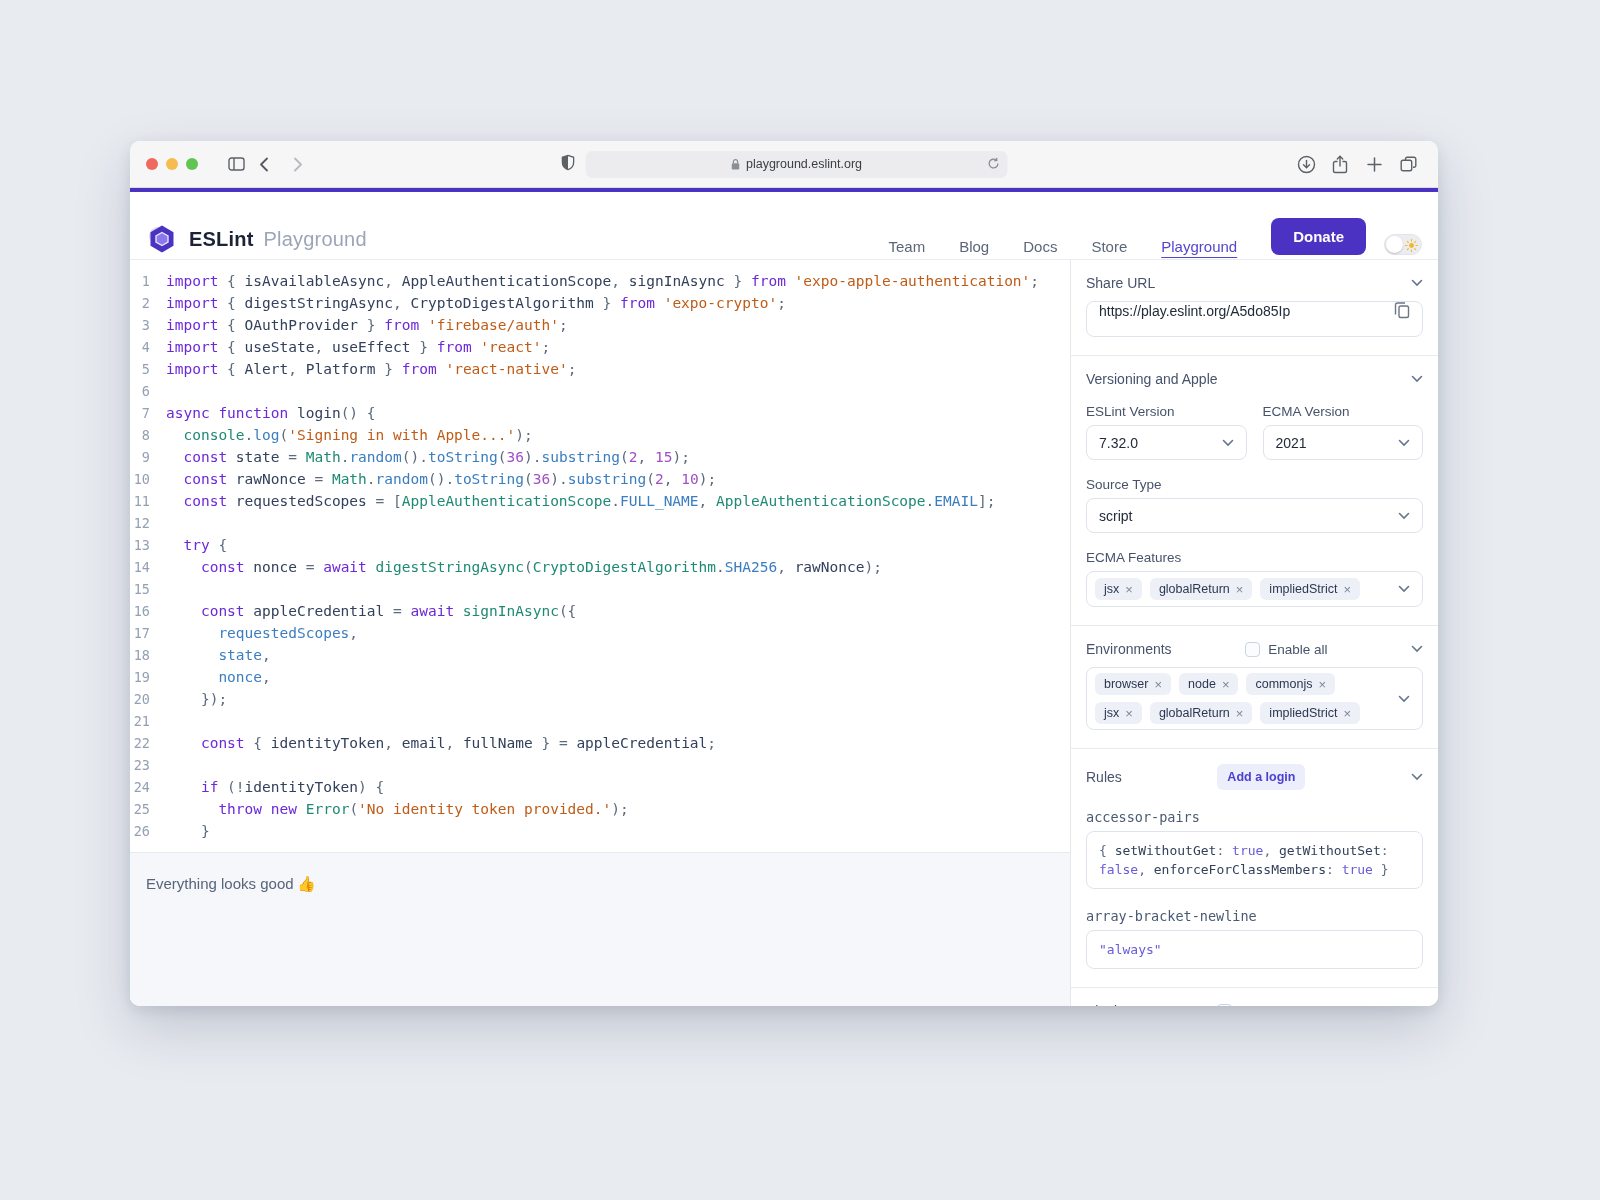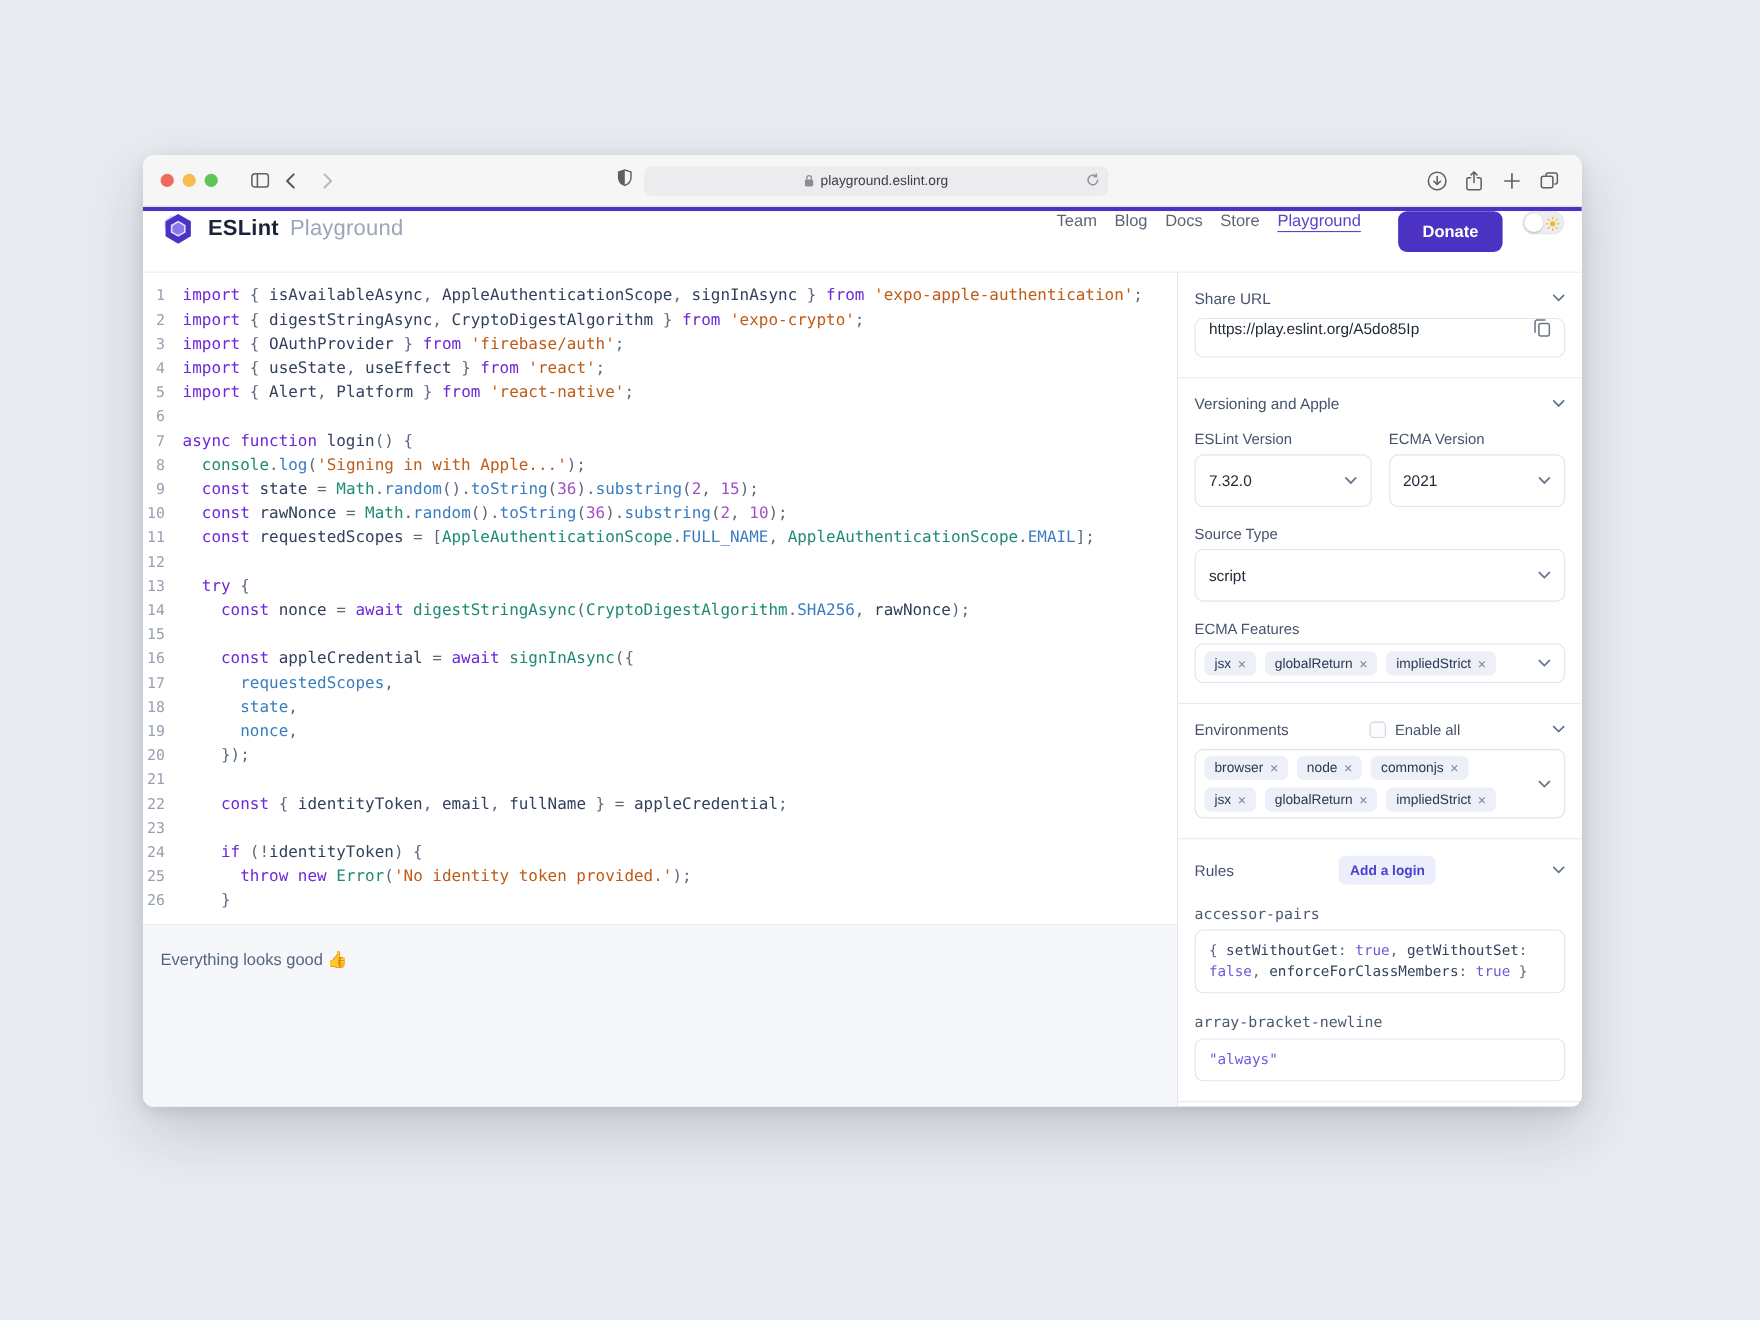--- a/index.html
+++ b/index.html
@@ -22,26 +22,26 @@
   .nav-arrows { display:flex; gap:6px; margin-right:8px; }
   .urlwrap { position:absolute; left:50%; transform:translateX(-50%); display:flex; align-items:center; gap:10px; }
   .urlbar { width:422px; height:27px; background:#ececee; border-radius:7px;
     display:flex; align-items:center; justify-content:center; position:relative;
     font-size:12.5px; color:#3c4043; gap:5px; }
   .urlbar .reload { position:absolute; right:7px; top:5px; }
   .chrome-right { margin-left:auto; display:flex; gap:6px; }
 
   
   .accent { height:4px; background:#4b32c3; flex:0 0 auto; }
-  .site-header { height:56px; background:#fff; border-bottom:1px solid #e8ebf0;
-    display:flex; align-items:flex-start; padding:0 16px 4px 15px; flex:0 0 auto; }
+  .site-header { height:68px; background:#fff; border-bottom:1px solid #e8ebf0;
+    display:flex; align-items:flex-end; padding:0 16px 4px 15px; flex:0 0 auto; }
   .brand { display:flex; align-items:center; gap:10px; }
   .brand-bold { font-size:20px; font-weight:bold; color:#1b2337; letter-spacing:.2px; }
   .brand-light { font-size:20px; color:#9ba5b7; letter-spacing:.2px; }
-  .nav { margin-left:auto; display:flex; align-items:center; gap:16px; }
+  .nav { margin-left:auto; display:flex; align-items:center; gap:34px; }
   .nav-link { font-size:15px; color:#5c6678; text-decoration:none; cursor:pointer; }
   .nav-link.active { color:#5446cb; text-decoration:underline; text-underline-offset:5px; }
   .donate { margin-left:34px; background:#4b32c3; color:#fff; font-size:15px; font-weight:bold;
     border:none; border-radius:8px; padding:10px 22px; cursor:pointer; }
   .toggle { margin-left:18px; width:38px; height:21px; border-radius:11px; background:#ebedf1;
     border:1px solid #e1e4ea; position:relative; cursor:pointer; flex:0 0 auto; }
   .knob { position:absolute; left:1px; top:1px; width:17px; height:17px; border-radius:50%;
     background:#fff; box-shadow:0 1px 2px rgba(0,0,0,.18); }
   .toggle svg { position:absolute; right:3px; top:3.5px; }
 
@@ -74,21 +74,21 @@
   .checkbox { width:15px; height:15px; border:1.5px solid #ccd4e0; border-radius:4px; background:#fbfcfe; }
   .small-label { font-size:13.5px; color:#47536b; }
 
   .share-input { margin-top:10px; height:36px; border:1px solid #dfe3ec; border-radius:8px;
     display:flex; align-items:flex-end; padding:17px 12px; }
   .share-url { flex:1; border:none; outline:none; font-size:14px; color:#222b3a; background:transparent;
     font-family:"Liberation Sans", sans-serif; }
 
   .fld-label { font-size:13.5px; color:#47536b; margin-top:17px; }
   .two-col { display:grid; grid-template-columns:1fr 1fr; gap:0 16px; }
-  .select { margin-top:6px; height:48px; border:1px solid #dfe3ec; border-radius:8px;
+  .select { margin-top:6px; height:35px; border:1px solid #dfe3ec; border-radius:8px;
     display:flex; align-items:center; padding:0 12px; cursor:pointer; background:#fff; }
   .select-val { flex:1; font-size:14px; color:#222b3a; }
 
   .chipbox { margin-top:6px; border:1px solid #dfe3ec; border-radius:8px;
     display:flex; align-items:center; padding:5px 12px 5px 8px; min-height:36px; }
   .chipbox .chev { margin-left:auto; }
   .chiprows { flex:1; display:flex; flex-direction:column; gap:7px; }
   .chip-row { display:flex; gap:8px; flex-wrap:wrap; }
   .chip { background:#edf0f7; border-radius:6px; padding:4px 9px; font-size:12.5px; color:#2c3850;
     display:inline-flex; align-items:center; gap:6px; cursor:default; }

